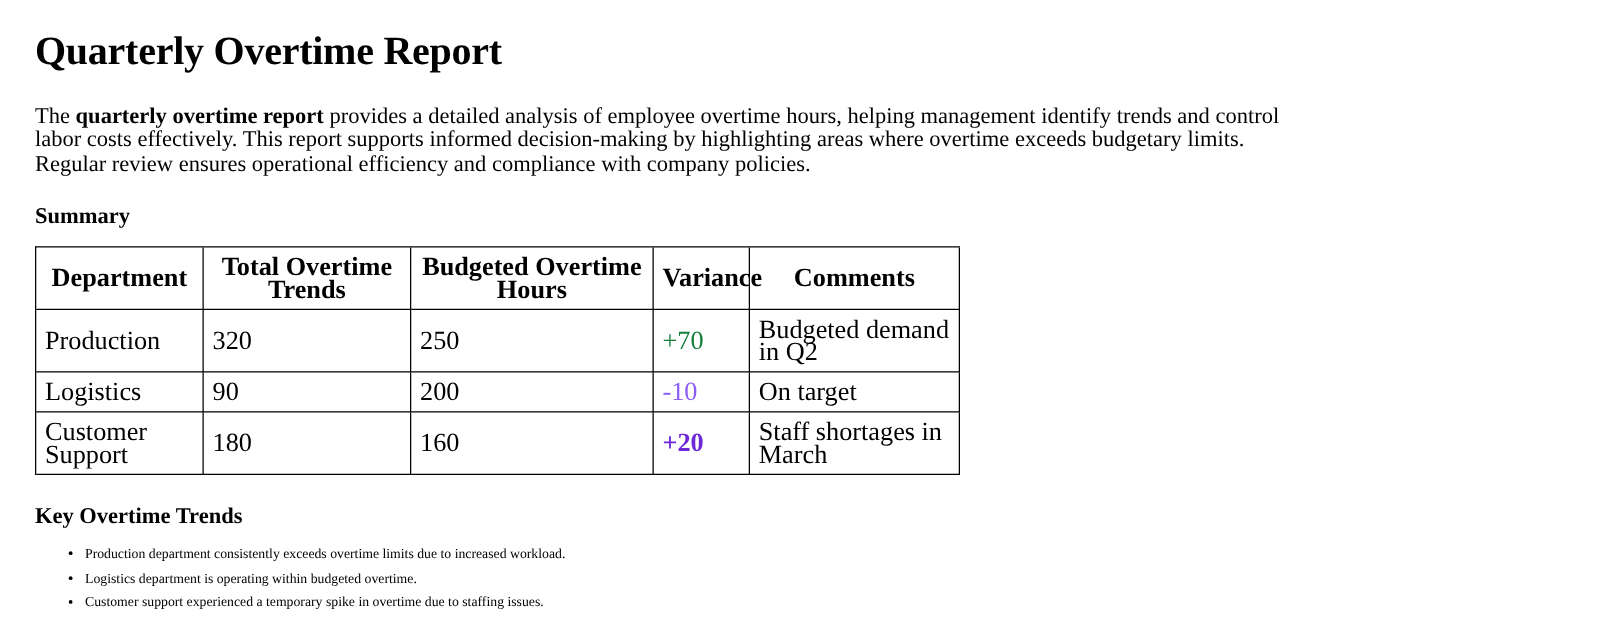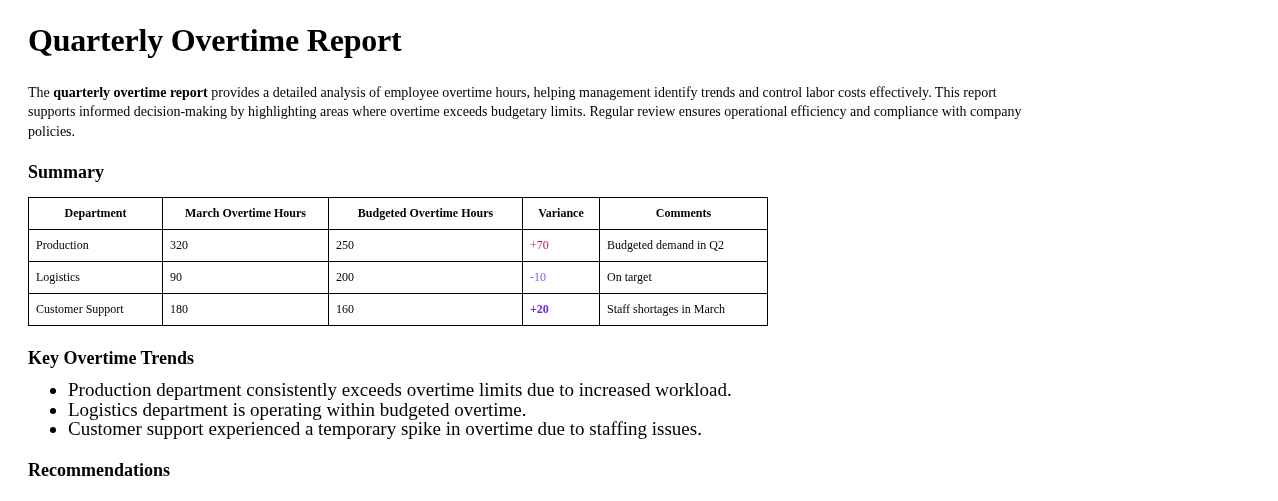--- a/index.html
+++ b/index.html
@@ -21,21 +21,21 @@
     width: 1054px;
   }
   h1.doc-title {
     font-size: 32px;
     font-weight: bold;
     line-height: 1.05;
     margin: 24px 0 0 0;
     letter-spacing: -0.2px;
   }
   p.intro {
-    font-size: 14px;
+    font-size: 18px;
     line-height: 19.5px;
     margin: 25px 0 0 0;
     max-width: 1172px;
     text-align: left;
   }
   p.intro b { font-weight: bold; }
   h2.section-heading {
     font-size: 18px;
     font-weight: bold;
     margin: 21px 0 0 0;
@@ -50,21 +50,21 @@
     margin: 14px 0 0 0;
     border-left: 1px solid #000;
     border-top: 1px solid #000;
     table-layout: fixed;
     width: 739px;
   }
   table.summary-table th,
   table.summary-table td {
     border-right: 1px solid #000;
     border-bottom: 1px solid #000;
-    font-size: 12px;
+    font-size: 21px;
     line-height: 18px;
     padding: 6px 7px 7px 7px;
     vertical-align: middle;
     box-sizing: border-box;
   }
   table.summary-table th {
     font-weight: bold;
     text-align: center;
   }
   table.summary-table td {
@@ -77,21 +77,21 @@
   col.c-budget { width: 194px; }
   col.c-variance { width: 77px; }
   col.c-comments { width: 168px; }
 
   ul.trend-list {
     margin: 12px 0 0 0;
     padding-left: 40px;
     list-style-type: disc;
   }
   ul.trend-list li {
-    font-size: 19px;
+    font-size: 11px;
     line-height: 19.5px;
     margin: 0;
     padding: 0;
   }
 </style>
 </head>
 <body>
 
 <div class="page">
 
@@ -105,32 +105,32 @@
     <colgroup>
       <col class="c-dept">
       <col class="c-total">
       <col class="c-budget">
       <col class="c-variance">
       <col class="c-comments">
     </colgroup>
     <thead>
       <tr>
         <th>Department</th>
-        <th>March Overtime Hours</th>
+        <th>Total Overtime Trends</th>
         <th>Budgeted Overtime Hours</th>
         <th>Variance</th>
         <th>Comments</th>
       </tr>
     </thead>
     <tbody>
       <tr>
         <td>Production</td>
         <td>320</td>
         <td>250</td>
-        <td style="color: #be185d;">+70</td>
+        <td style="color: #15803d;">+70</td>
         <td>Budgeted demand in Q2</td>
       </tr>
       <tr>
         <td>Logistics</td>
         <td>90</td>
         <td>200</td>
         <td style="color: #8b5cf6;">-10</td>
         <td>On target</td>
       </tr>
       <tr>

